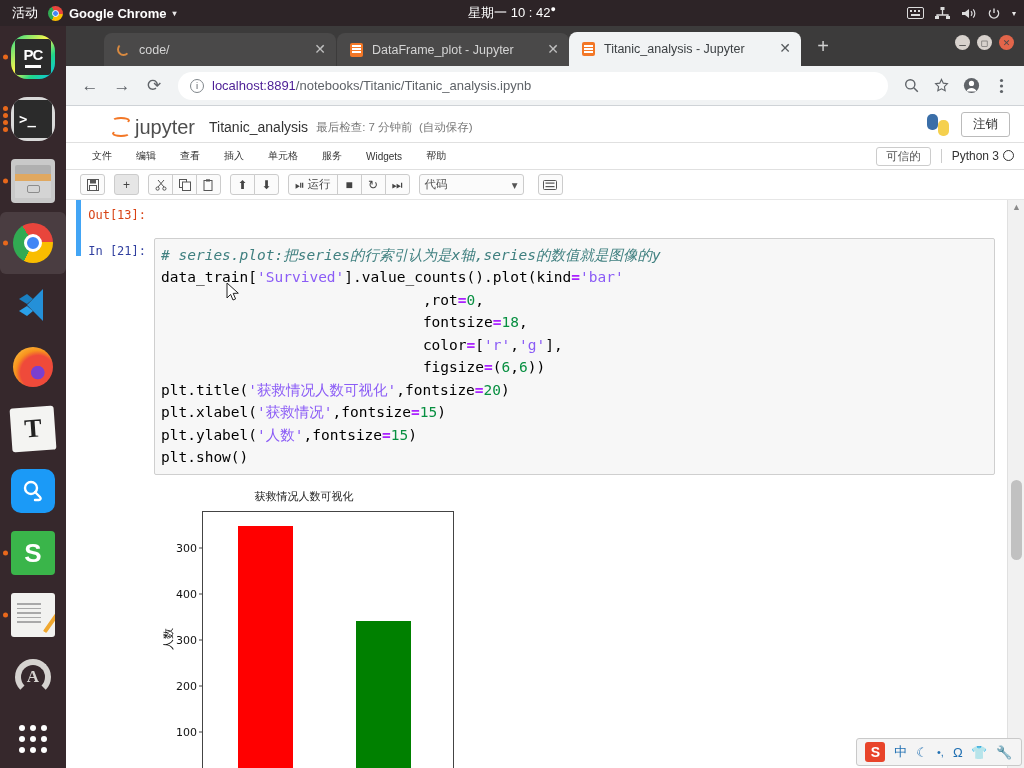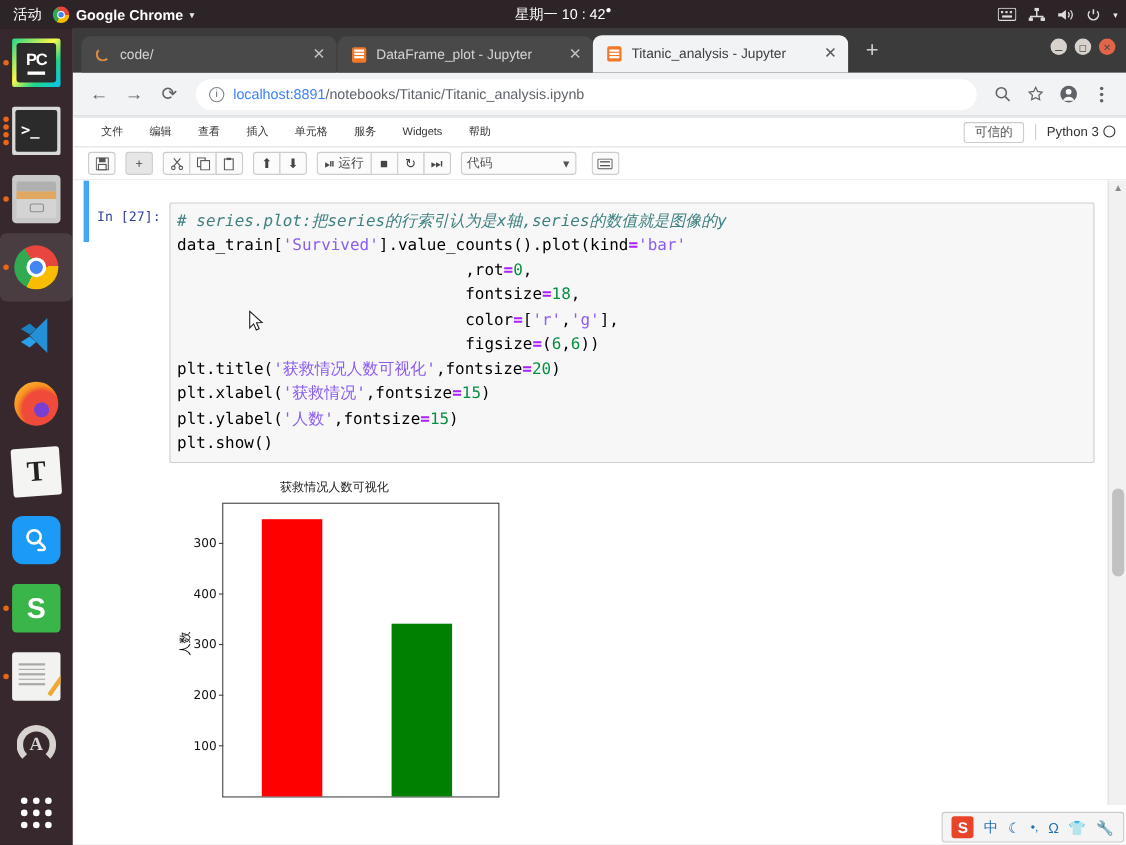--- a/index.html
+++ b/index.html
@@ -59,21 +59,21 @@
   .dock-item.active { background: rgba(255,255,255,.10); border-radius: 6px; }
   .dock-item .run-dot {
     position: absolute; left: 3px; top: 50%; transform: translateY(-50%);
     width: 5px; height: 5px; border-radius: 50%; background: #e8681b;
   }
   .dock-item .run-dots {
     position: absolute; left: 3px; top: 50%; transform: translateY(-50%);
     display: flex; flex-direction: column; gap: 2px;
   }
   .dock-item .run-dots i { width: 5px; height: 5px; border-radius: 50%; background: #e8681b; display:block;}
-  .ic { width: 44px; height: 44px; border-radius: 2px; display:flex; align-items:center; justify-content:center;
+  .ic { width: 44px; height: 44px; border-radius: 16px; display:flex; align-items:center; justify-content:center;
         font-weight: bold; color:#fff; font-size: 20px; position: relative; overflow: hidden;}
 
   .ic-pycharm { background: linear-gradient(135deg,#21d789 0%, #fcf84a 45%, #21d789 70%, #07c3f2 100%); }
   .ic-pycharm .sq { position:absolute; inset:4px; background:#2b2b2b; border-radius:3px;
                     display:flex; flex-direction:column; align-items:center; justify-content:center;}
   .ic-pycharm .sq b { color:#fff; font-size:15px; line-height:1; letter-spacing:-1px;}
   .ic-pycharm .sq u { display:block; width:16px; height:3px; background:#fff; margin-top:3px; text-decoration:none;}
 
   .ic-term { background:#d9d9d9; padding:3px; }
   .ic-term .scr { width:100%; height:100%; background:#2b2b2b; border-radius:2px; color:#fff;
@@ -121,21 +121,21 @@
     position: absolute; left: 66px; top: 26px; width: 958px; height: 742px;
     background: #dee1e6;
     z-index: 30;
   }
   #tabstrip { height: 40px; background:#3c3b3b; position:relative; display:flex; align-items:flex-end; padding-left: 8px;}
   .tab {
     height: 33px; width: 232px; border-radius: 8px 8px 0 0;
     display: flex; align-items: center; gap: 8px; padding: 0 8px 0 12px;
     font-size: 12.5px; color: #d4d4d4; position: relative;
   }
-  .tab.inactive { background: #4a4949; }
+  .tab.inactive { background: #4a4949; margin-left: 30px; }
   .tab.inactive + .tab.inactive { margin-left: 1px; }
   .tab.active { background: #f1f3f4; color: #3c4043; height: 34px; }
   .tab .favicon { width: 15px; height: 15px; flex: 0 0 15px; display:flex;align-items:center;justify-content:center;}
   .tab .tab-title { flex: 1 1 auto; overflow: hidden; white-space: nowrap;
                     -webkit-mask-image: linear-gradient(to right, #000 85%, transparent 100%);
                     mask-image: linear-gradient(to right, #000 85%, transparent 100%); }
   .tab .tab-close { width: 16px; height: 16px; line-height: 15px; text-align: center; font-size: 14px; opacity:.85;}
   .fav-jupyter { width:13px;height:14px;background:#f37726;border-radius:2px;position:relative;}
   .fav-jupyter::after{content:"";position:absolute;left:2px;top:2.5px;width:9px;height:2px;background:#fff;
       box-shadow:0 3px 0 #fff, 0 6px 0 #fff;}
@@ -153,21 +153,21 @@
     border-bottom: 1px solid #cfd3d7;
   }
   #omnibox .navbtn { width:28px;height:28px;display:flex;align-items:center;justify-content:center;
                      color:#5f6368; font-size:17px; border-radius:50%; }
   #omnibox .urlbox {
     flex:1 1 auto; height:28px; background:#fff; border-radius:14px; display:flex; align-items:center;
     gap:8px; padding:0 12px; font-size:13px; color:#202124; margin:0 6px;
   }
   #omnibox .urlbox .info { width:14px;height:14px;border:1.2px solid #80868b;border-radius:50%;
       font-size:9.5px;line-height:12px;text-align:center;color:#5f6368;flex:0 0 14px;}
-  #omnibox .urlbox .u-host{color:#3b82f6;margin-top:26px;}
+  #omnibox .urlbox .u-host{color:#4c1d95;margin-top:26px;}
   #omnibox .urlbox .u-path{color:#5f6368;}
   #omnibox .rightico { width:26px;height:26px;display:flex;align-items:center;justify-content:center;
                        color:#5f6368;font-size:14px;}
 
   
   #page { position:absolute; left:0; top:80px; width:958px; height:662px; background:#fff; overflow:hidden;}
   #jheader { height:36px; display:flex; align-items:center; padding:6px 0 0 44px; position:relative;}
   .jlogo { display:flex; align-items:center; gap:0px; margin-right:14px;}
   .jlogo .mark { width:22px;height:20px;position:relative;margin-right:3px;}
   .jlogo .mark i{position:absolute;left:2px;width:18px;height:7px;border:2px solid #f37726;border-radius:50%;display:block;}
@@ -461,20 +461,41 @@
       <svg width="5" height="16" viewBox="0 0 5 16">
           <circle cx="2.5" cy="2.5" r="1.6" fill="#5f6368"></circle>
           <circle cx="2.5" cy="8" r="1.6" fill="#5f6368"></circle>
           <circle cx="2.5" cy="13.5" r="1.6" fill="#5f6368"></circle>
         </svg>
     </span>
   </div>
 
   <div id="page">
 
+    <div id="jheader">
+      <div class="jlogo">
+        <span class="mark">
+            <i class="t"></i>
+            <i class="b"></i>
+          </span>
+        <span class="word">jupyter</span>
+      </div>
+      <div class="nbname">Titanic_analysis</div>
+      <div class="savestat">
+        <span>最后检查: 7 分钟前</span>
+        &nbsp;<span>(自动保存)</span>
+      </div>
+      <div class="jheader-right">
+        <span class="pylogo">
+            <i class="a"></i>
+            <i class="b"></i>
+          </span>
+        <span class="logout">注销</span>
+      </div>
+    </div>
 
     <div id="jmenubar">
       <span class="mi">文件</span>
       <span class="mi">编辑</span>
       <span class="mi">查看</span>
       <span class="mi">插入</span>
       <span class="mi">单元格</span>
       <span class="mi">服务</span>
       <span class="mi">Widgets</span>
       <span class="mi">帮助</span>
@@ -547,24 +568,25 @@
       <svg width="18" height="22" viewBox="0 0 18 22">
           <path d="M1 1l0 15 3.6-3.6 2.4 5.6 2.6-1.1-2.4-5.5 5.1-0.2z" fill="#fff" stroke="#222" stroke-width="1"></path>
         </svg>
     </div>
 
     <div id="nbbody">
       <div id="nbscrollarea">
 
         <div class="cell" style="padding-top:4px;">
           <div class="cell-selected-bar" style="height:56px;"></div>
+          <div class="prompt out">Out[13]:</div>
         </div>
 
         <div class="cell" style="margin-top:16px; align-items:flex-start;">
-          <div class="prompt" style="padding-top:6px;">In [27]:</div>
+          <div class="prompt" style="padding-top:6px;">In [21]:</div>
           <div class="inputarea"><span class="tok-comment"># series.plot:把series的行索引认为是x轴,series的数值就是图像的y</span>
 <span>data_train[<span class="tok-str">'Survived'</span>].value_counts().plot(kind<span class="tok-op">=</span><span class="tok-str">'bar'</span></span>
 <span>                              ,rot<span class="tok-op">=</span><span class="tok-num">0</span>,</span>
 <span>                              fontsize<span class="tok-op">=</span><span class="tok-num">18</span>,</span>
 <span>                              color<span class="tok-op">=</span>[<span class="tok-str">'r'</span>,<span class="tok-str">'g'</span>],</span>
 <span>                              figsize<span class="tok-op">=</span>(<span class="tok-num">6</span>,<span class="tok-num">6</span>))</span>
 <span>plt.title(<span class="tok-str">'获救情况人数可视化'</span>,fontsize<span class="tok-op">=</span><span class="tok-num">20</span>)</span>
 <span>plt.xlabel(<span class="tok-str">'获救情况'</span>,fontsize<span class="tok-op">=</span><span class="tok-num">15</span>)</span>
 <span>plt.ylabel(<span class="tok-str">'人数'</span>,fontsize<span class="tok-op">=</span><span class="tok-num">15</span>)</span>
 <span>plt.show()</span></div>

